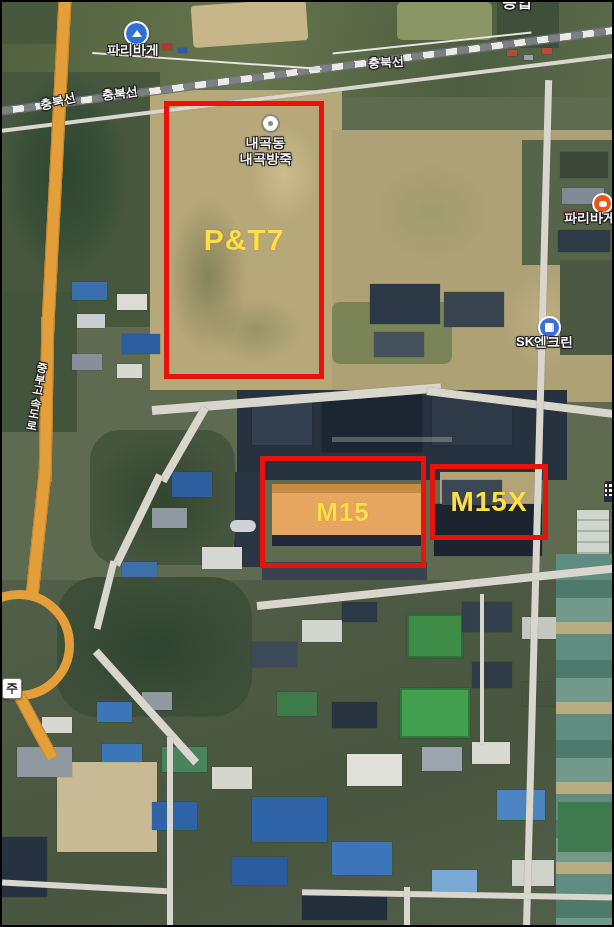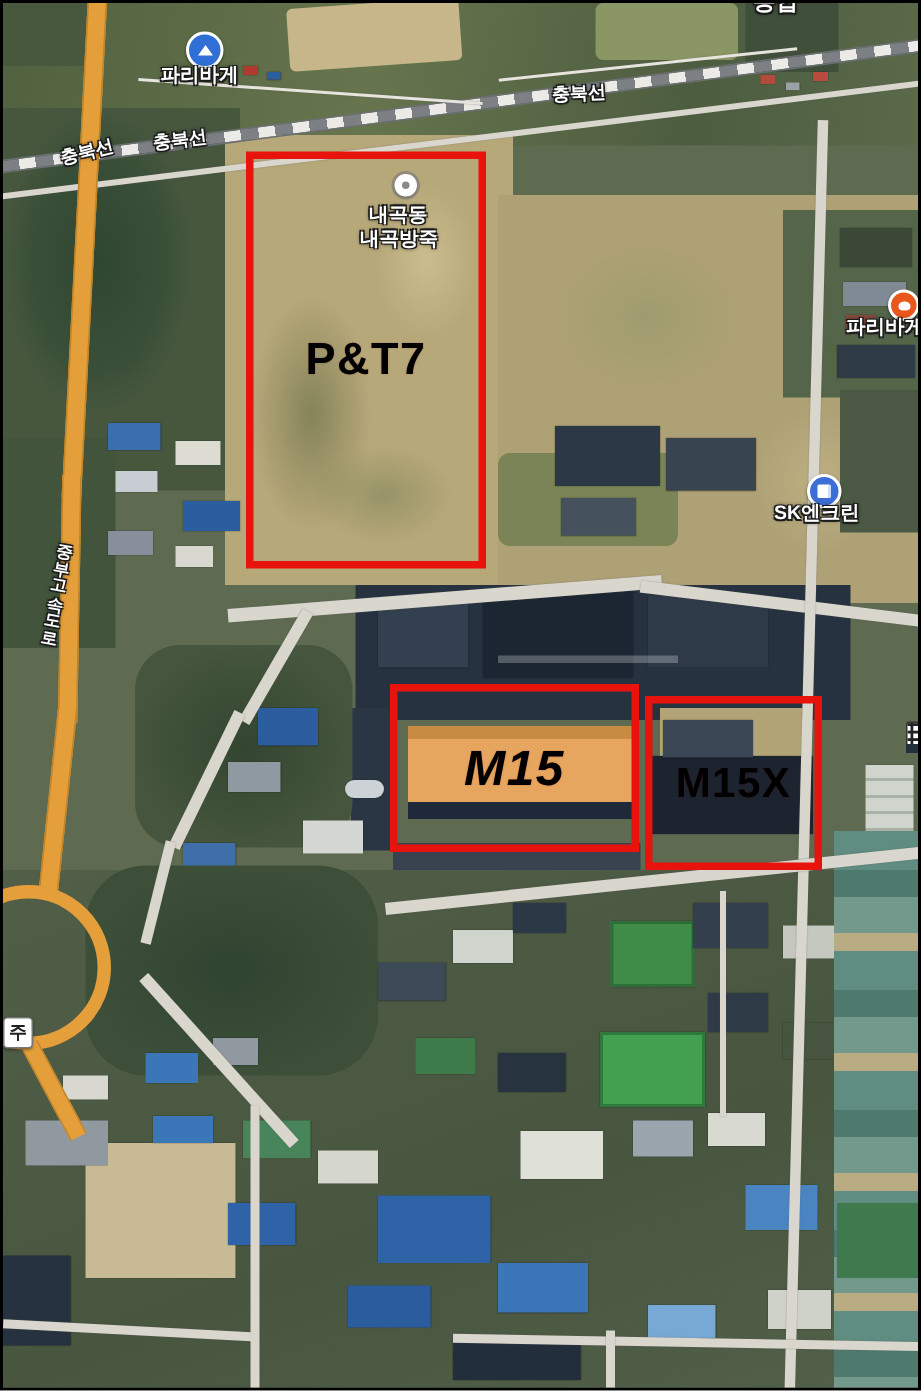--- a/index.html
+++ b/index.html
@@ -10,21 +10,21 @@
   .bldg{position:absolute;box-shadow:0 0 1px rgba(0,0,0,.45);}
   .road{position:absolute;background:#d9d6ce;box-shadow:0 0 1px rgba(90,90,85,.6);}
   .rail{position:absolute;height:7px;background:repeating-linear-gradient(90deg,#eceae6 0 11px,#7c8084 11px 23px);
         border-top:1px solid #6b6f72;border-bottom:1px solid #6b6f72;}
   .hwy{position:absolute;background:#e59f3a;border-left:1px solid #c08529;border-right:1px solid #c08529;}
   
   .lbl{position:absolute;color:#fff;font-weight:bold;font-size:13px;line-height:1.1;white-space:nowrap;
        text-shadow:-1px -1px 0 #1c1c1c,1px -1px 0 #1c1c1c,-1px 1px 0 #1c1c1c,1px 1px 0 #1c1c1c,0 0 3px #000;}
   
   .redbox{position:absolute;border:5px solid #e8130d;display:flex;align-items:center;justify-content:center;}
-  .redlbl{color:#000000;font-weight:bold;letter-spacing:1px;
+  .redlbl{color:#fde047;font-weight:bold;letter-spacing:1px;
           text-shadow:0 0 1px rgba(120,0,0,.4);}
   
   .marker{position:absolute;border-radius:50%;display:flex;align-items:center;justify-content:center;}
 </style>
 </head>
 <body>
 
 <div id="frame">
 
   <div class="patch" style="left:0;top:0;width:614px;height:95px;background:linear-gradient(100deg,#51613f,#66754d 40%,#4d5d40 75%,#5a6a4a);"></div>
@@ -184,19 +184,19 @@
   <div class="lbl" style="left:500px;top:-8px;font-size:15px;">증업</div>
   <div style="position:absolute;left:0;top:676px;width:18px;height:19px;background:#fff;border:1px solid #777;border-radius:3px;
               display:flex;align-items:center;justify-content:center;box-shadow:0 1px 2px rgba(0,0,0,.4);">
     <span style="color:#222;font-size:12px;font-weight:bold;">주</span>
   </div>
 
   <div class="redbox" style="left:162px;top:99px;width:160px;height:278px;box-sizing:border-box;">
     <span class="redlbl" style="font-size:30px;">P&amp;T7</span>
   </div>
   <div class="redbox" style="left:258px;top:454px;width:166px;height:112px;box-sizing:border-box;">
-    <span class="redlbl" style="font-size:33px;font-style:italic;">M15</span>
-  </div>
-  <div class="redbox" style="left:428px;top:462px;width:118px;height:116px;box-sizing:border-box;">
+    <span class="redlbl" style="font-size:26px;">M15</span>
+  </div>
+  <div class="redbox" style="left:428px;top:462px;width:118px;height:76px;box-sizing:border-box;">
     <span class="redlbl" style="font-size:28px;">M15X</span>
   </div>
 
 </div>
 
 </body></html>

